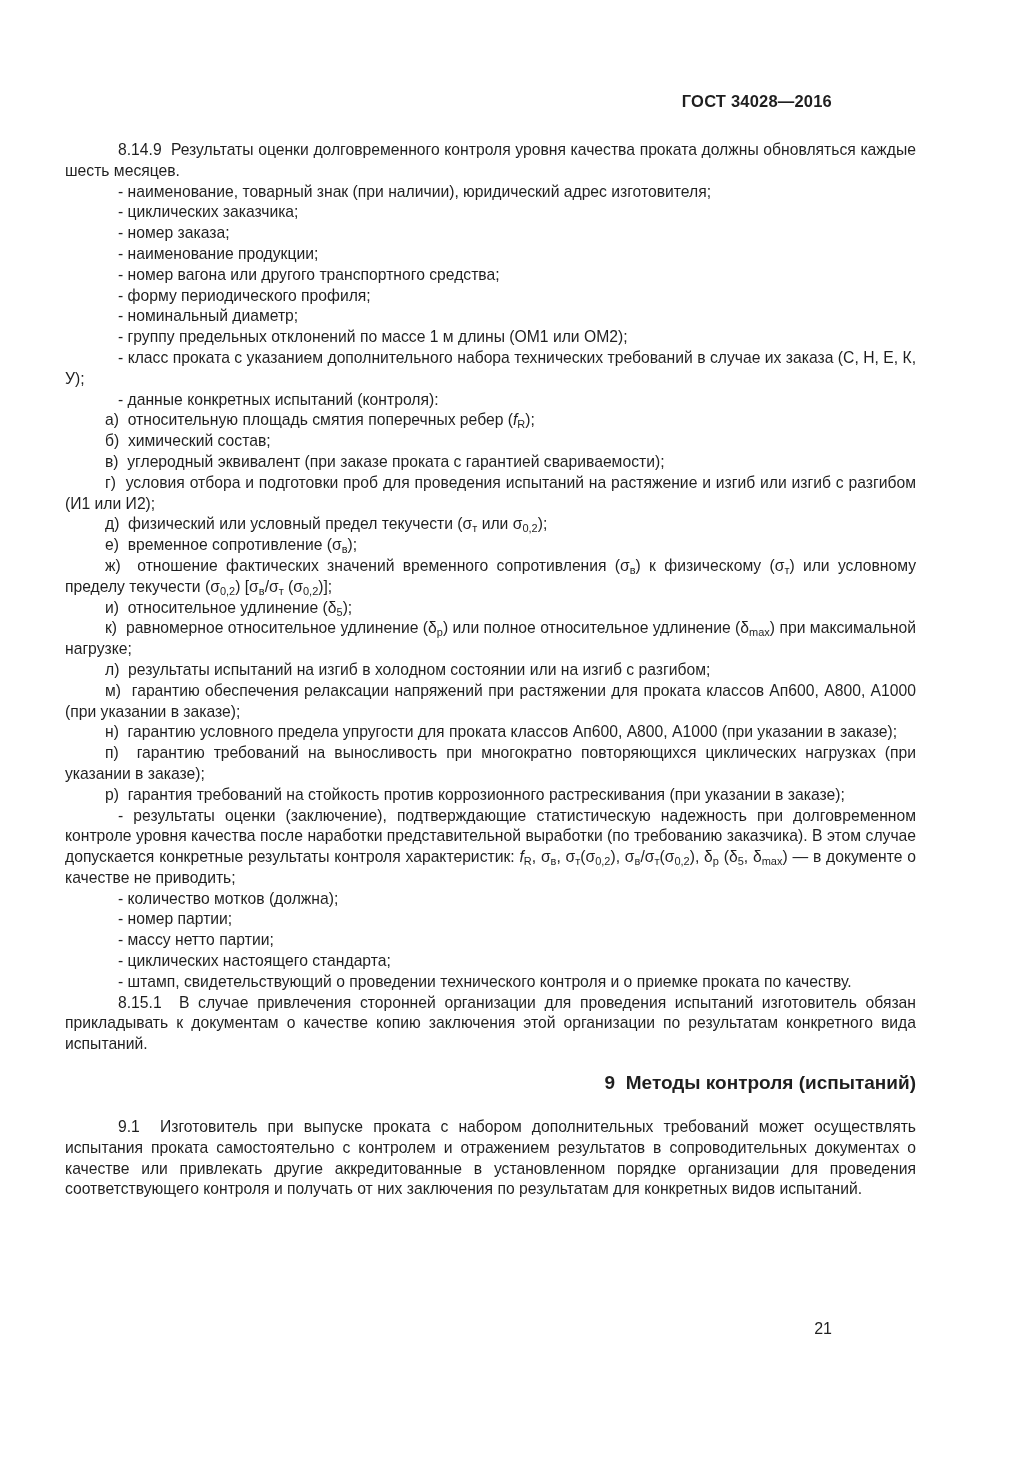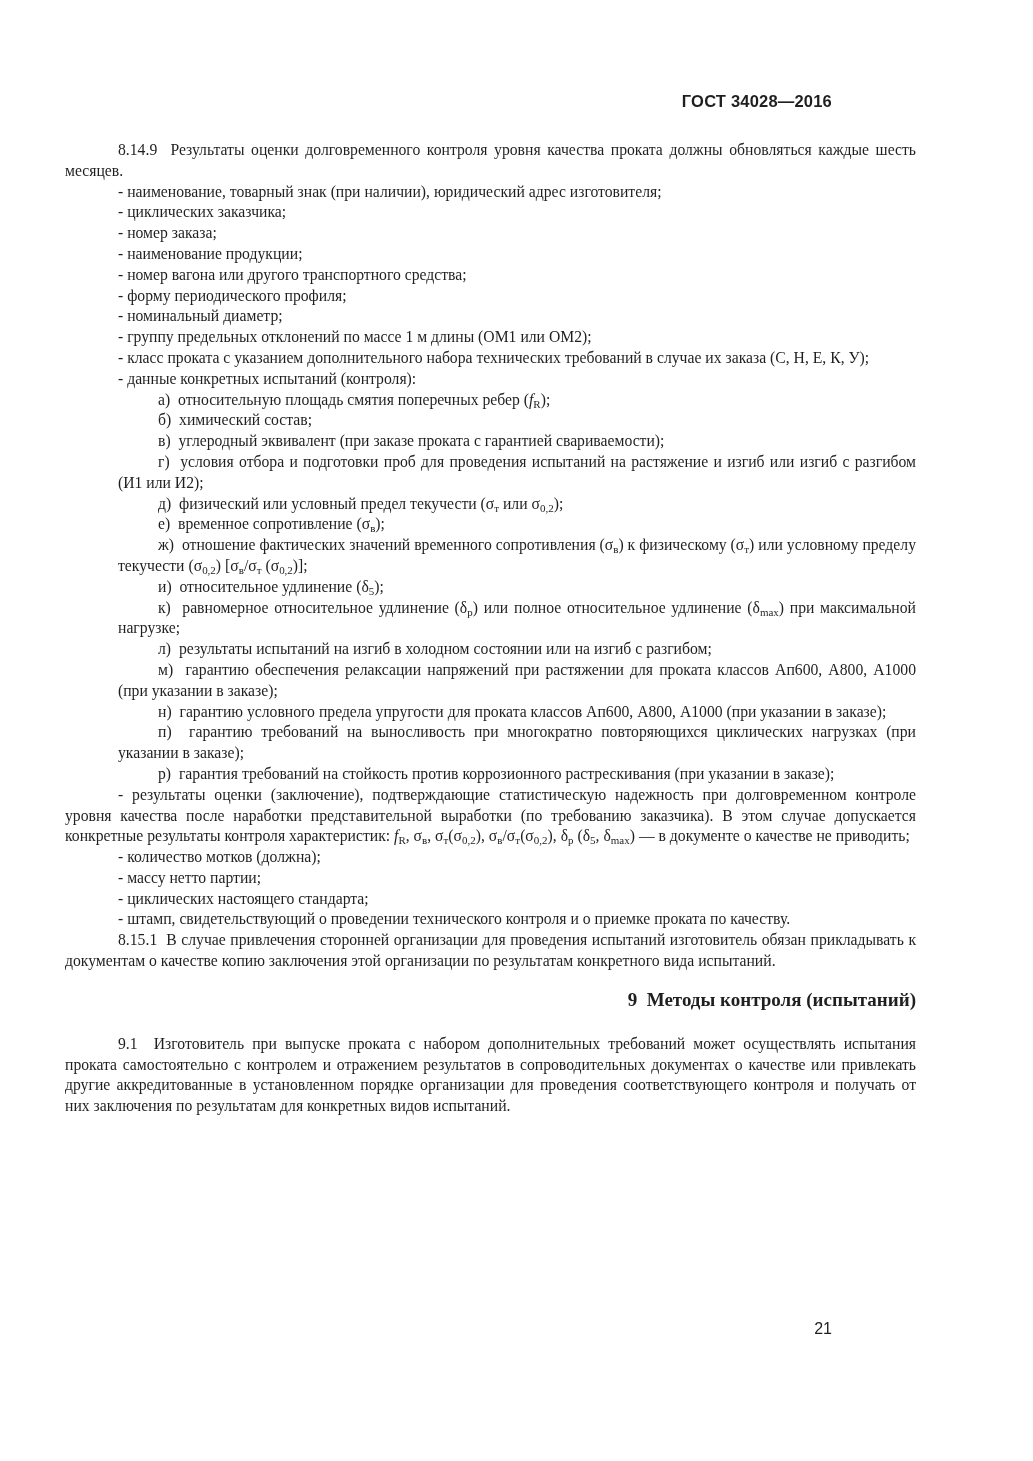--- a/index.html
+++ b/index.html
@@ -23,23 +23,23 @@
     letter-spacing: 0.2px;
   }
   .textblock {
     position: absolute;
     left: 65px; top: 140px;
     width: 851px;
     font-size: 15.7px;
     line-height: 20.8px;
     text-align: justify;
   }
-  .textblock p { margin: 0; font-family: Liberation Serif, serif; }
+  .textblock p { margin: 0; }
   p.para, p.dash { text-indent: 53px; }
-  p.letter { margin-left: 53px; text-indent: 40px; }
+  p.letter { text-indent: 40px; }
   p.heading {
     margin: 15px 0 21px 45px;
     text-indent: 0;
     font-weight: bold;
     font-size: 19px;
     line-height: 26px;
     text-align: right;
   }
   sub {
     font-size: 70%;
@@ -79,20 +79,21 @@
       <p class="letter">ж)&nbsp; отношение фактических значений временного сопротивления (σ<sub>в</sub>) к физическому (σ<sub>т</sub>) или условному пределу текучести (σ<sub>0,2</sub>) [σ<sub>в</sub>/σ<sub>т</sub> (σ<sub>0,2</sub>)];</p>
       <p class="letter">и)&nbsp; относительное удлинение (δ<sub>5</sub>);</p>
       <p class="letter">к)&nbsp; равномерное относительное удлинение (δ<sub>р</sub>) или полное относительное удлинение (δ<sub>max</sub>) при максимальной нагрузке;</p>
       <p class="letter">л)&nbsp; результаты испытаний на изгиб в холодном состоянии или на изгиб с разгибом;</p>
       <p class="letter">м)&nbsp; гарантию обеспечения релаксации напряжений при растяжении для проката классов Ап600, А800, А1000 (при указании в заказе);</p>
       <p class="letter">н)&nbsp; гарантию условного предела упругости для проката классов Ап600, А800, А1000 (при указании в заказе);</p>
       <p class="letter">п)&nbsp; гарантию требований на выносливость при многократно повторяющихся циклических нагрузках (при указании в заказе);</p>
       <p class="letter">р)&nbsp; гарантия требований на стойкость против коррозионного растрескивания (при указании в заказе);</p>
       <p class="dash">- результаты оценки (заключение), подтверждающие статистическую надежность при долговременном контроле уровня качества после наработки представительной выработки (по требованию заказчика). В этом случае допускается конкретные результаты контроля характеристик: <i>f</i><sub>R</sub>, σ<sub>в</sub>, σ<sub>т</sub>(σ<sub>0,2</sub>), σ<sub>в</sub>/σ<sub>т</sub>(σ<sub>0,2</sub>), δ<sub>р</sub> (δ<sub>5</sub>, δ<sub>max</sub>) — в документе о качестве не приводить;</p>
       <p class="dash">- количество мотков (должна);</p>
+      <p class="dash">- номер партии;</p>
       <p class="dash">- массу нетто партии;</p>
       <p class="dash">- циклических настоящего стандарта;</p>
       <p class="dash">- штамп, свидетельствующий о проведении технического контроля и о приемке проката по качеству.</p>
       <p class="para">8.15.1&nbsp; В случае привлечения сторонней организации для проведения испытаний изготовитель обязан прикладывать к документам о качестве копию заключения этой организации по результатам конкретного вида испытаний.</p>
       <p class="heading">9&nbsp; Методы контроля (испытаний)</p>
       <p class="para">9.1&nbsp; Изготовитель при выпуске проката с набором дополнительных требований может осуществлять испытания проката самостоятельно с контролем и отражением результатов в сопроводительных документах о качестве или привлекать другие аккредитованные в установленном порядке организации для проведения соответствующего контроля и получать от них заключения по результатам для конкретных видов испытаний.</p>
     </div>
 
   <div class="page-number">21</div>
 </div>

